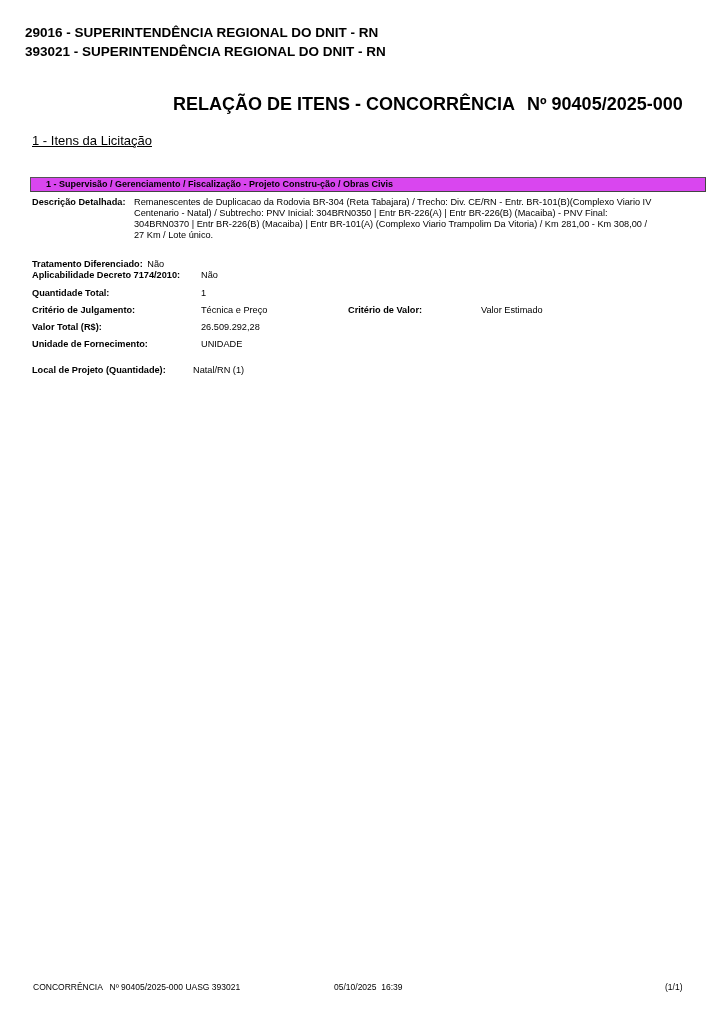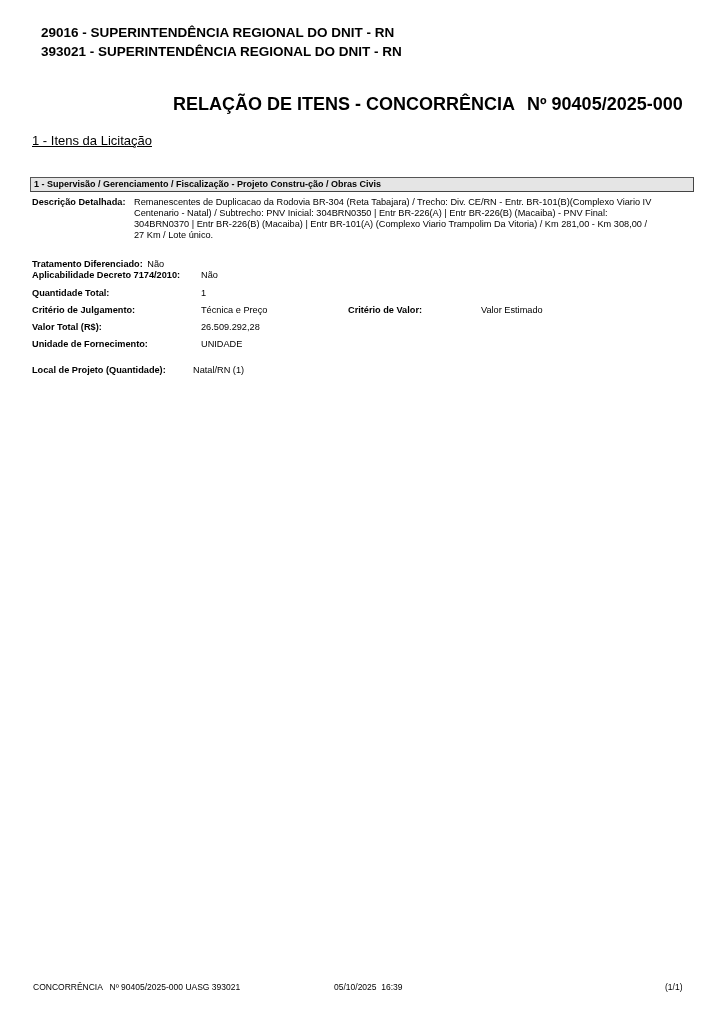--- a/index.html
+++ b/index.html
@@ -1,25 +1,25 @@
 <!DOCTYPE html>
 <html><head>
 <meta charset="utf-8">
 <style>
   html, body { margin: 0; padding: 0; background: #ffffff; }
   body { width: 724px; height: 1024px; position: relative; overflow: hidden;
          font-family: "Liberation Sans", sans-serif; color: #000; }
   .abs { position: absolute; white-space: nowrap; }
-  .org { font-weight: bold; font-size: 13.5px; left: 25px; margin-left: 16px; }
+  .org { font-weight: bold; font-size: 13.5px; left: 25px; }
   .title { font-weight: bold; font-size: 18px; left: 173px; top: 94px; }
   .title .num { margin-left: 12px; }
   .section { font-weight: normal; font-size: 13px; left: 32px; top: 133px; text-decoration: underline; }
-  .itembar { left: 30px; top: 177px; width: 659px; height: 13px; background: #e5e5e5;
+  .itembar { left: 30px; top: 177px; width: 659px; height: 13px; background: #d946ef;
              border: 1px solid #555; border-right: 1.5px solid #444; border-bottom: 1.5px solid #444;
-             font-size: 9px; font-weight: bold; line-height: 13px; padding-left: 3px; box-sizing: content-box; }
+             font-size: 9px; font-weight: bold; line-height: 13px; padding-left: 15px; box-sizing: content-box; }
   .lbl { font-size: 9.2px; font-weight: bold; }
   .val { font-size: 9.2px; }
   .desc { left: 134px; top: 197px; width: 560px; white-space: normal; font-size: 9.2px; line-height: 11px; }
   .footer { font-size: 8.5px; top: 982px; }
 </style>
 </head>
 <body>
 
 <div class="abs org" style="top:25px;">29016 - SUPERINTENDÊNCIA REGIONAL DO DNIT - RN</div>
 <div class="abs org" style="top:44px;">393021 - SUPERINTENDÊNCIA REGIONAL DO DNIT - RN</div>

